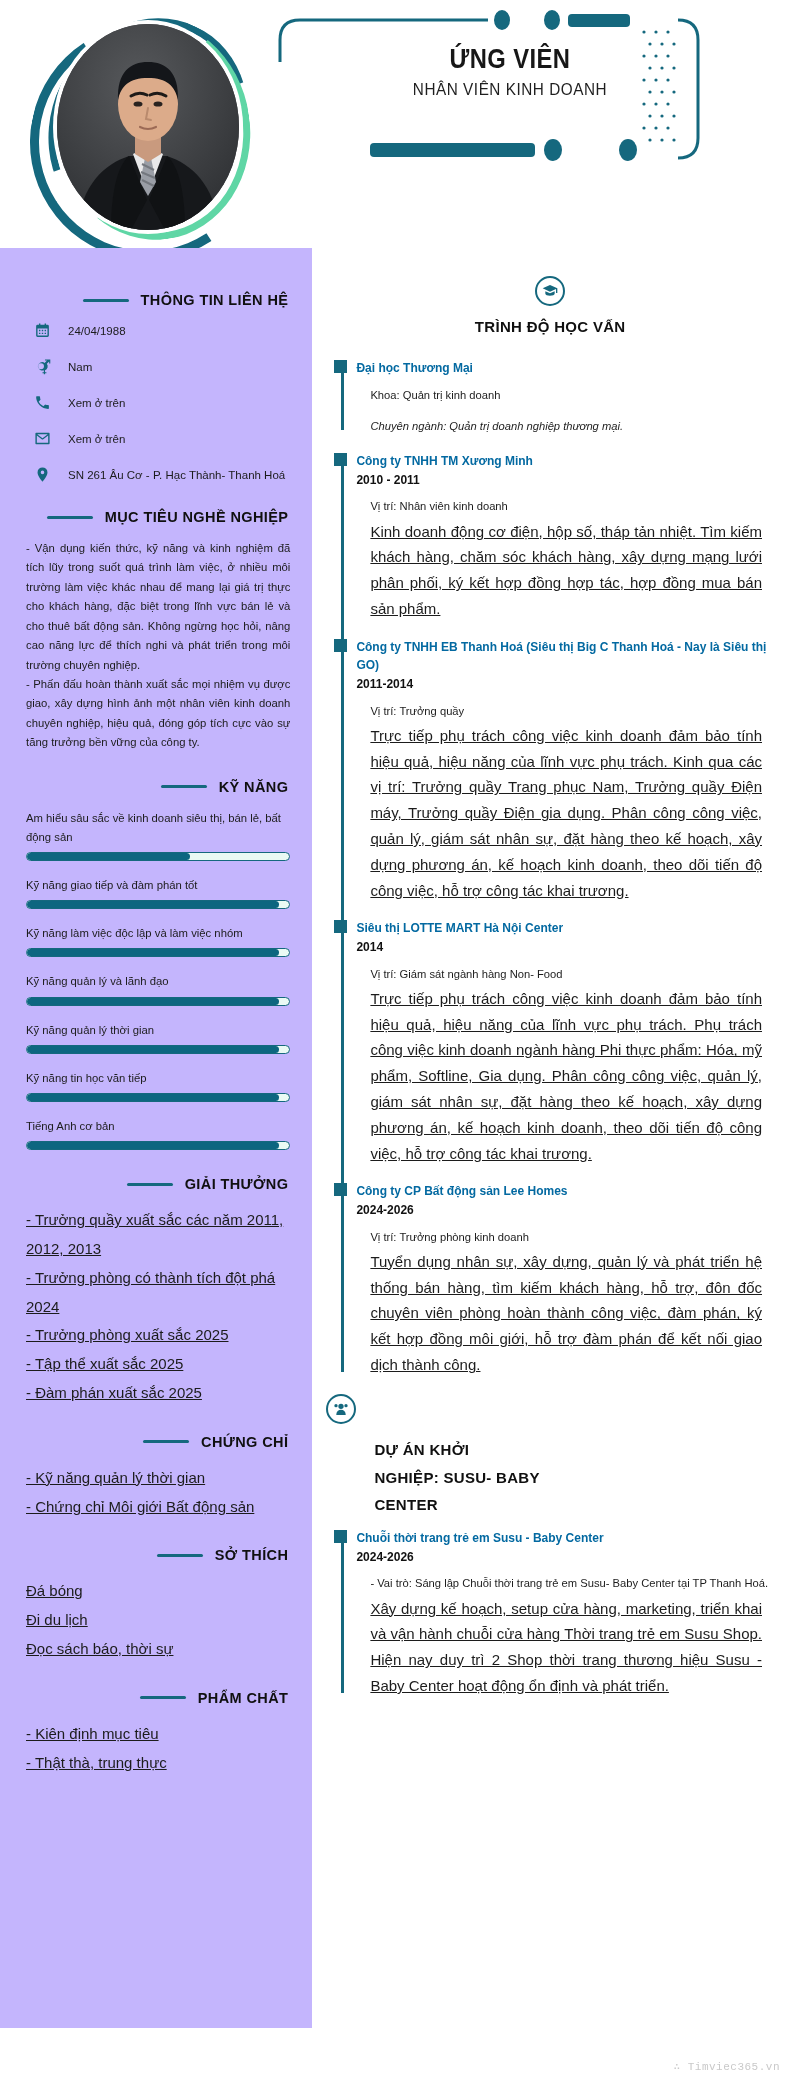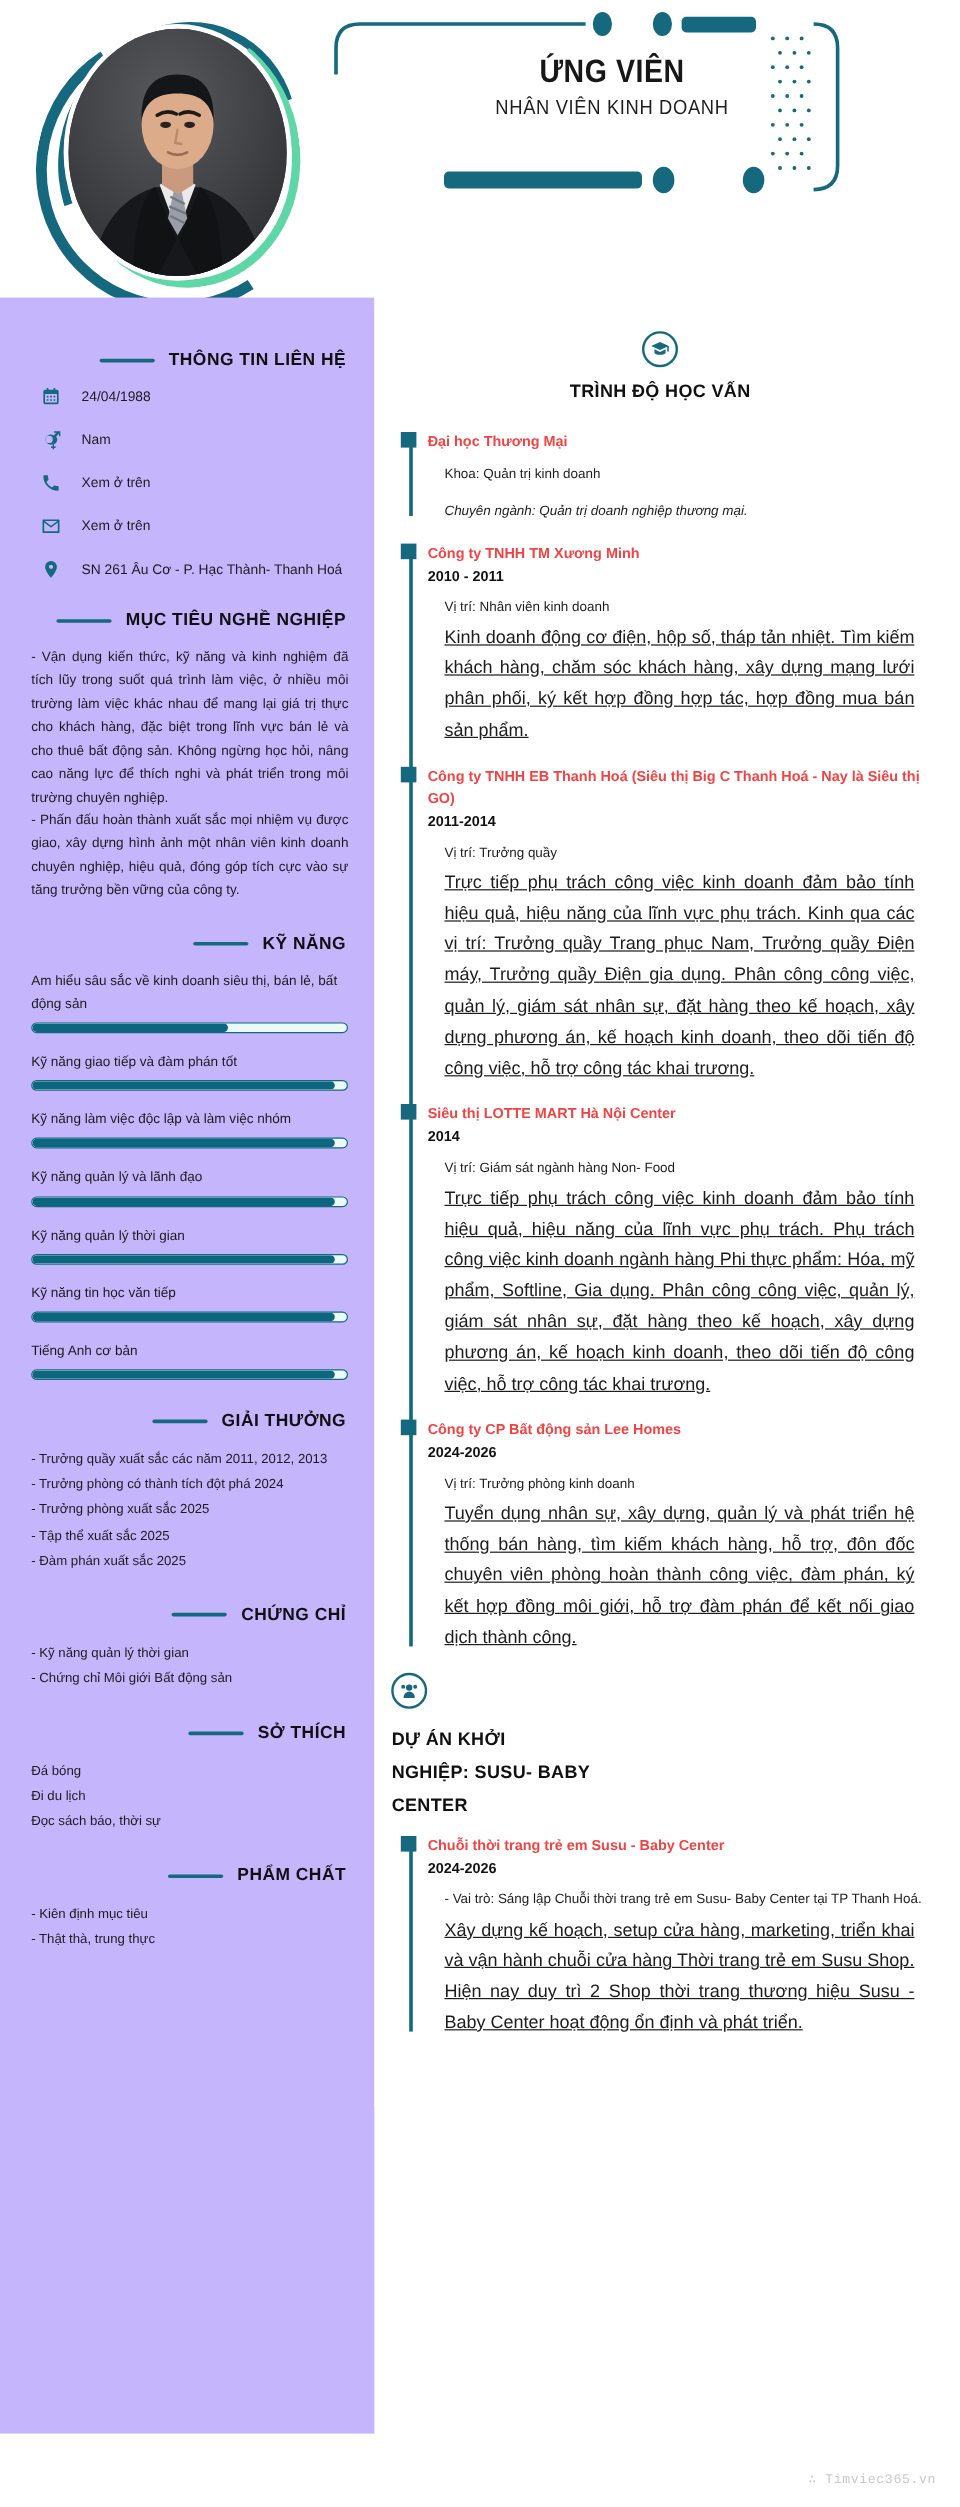--- a/index.html
+++ b/index.html
@@ -168,23 +168,24 @@
   .bar > i {
     display: block;
     height: 100%;
     background: #0d6680;
     border-radius: 6px;
   }
 
   .l-list { margin: 0 2px 0 6px; }
   .l-list li {
     list-style: none;
-    font-size: 11px;
+    font-size: 15px;
     line-height: 1.92;
     color: #1c1c1c;
+    text-decoration: underline;
   }
 
   
   .r-head {
     display: flex;
     align-items: center;
     gap: 12px;
     margin: 6px 0 10px 0;
     flex-direction: column;
   }
@@ -200,39 +201,39 @@
     font-size: 15px;
     font-weight: 700;
     letter-spacing: 0.3px;
     color: #101010;
   }
   .r-head .tail {
     flex: 1 1 auto; height: 2px; background: #15687e; border-radius: 2px;
     margin-left: 4px;
   }
   .r-head.stacked { align-items: flex-start; }
-  .r-head.stacked .txt { line-height: 1.85; }
+  .r-head.stacked .txt { line-height: 1.85; margin-left: 48px; }
 
   .timeline { position: relative; padding-left: 30px; }
   .timeline:before {
     content: "";
     position: absolute;
     left: 15px; top: 2px; bottom: 6px;
     width: 3px; background: #15687e;
   }
   .tl-item { position: relative; margin-bottom: 16px; }
   .tl-item:before {
     content: "";
     position: absolute;
     left: -22px; top: 1px;
     width: 13px; height: 13px;
     background: #15687e;
   }
   .tl-title {
-    font-size: 12px; font-weight: 700; color: #ef4444; line-height: 1.55;
+    font-size: 12px; font-weight: 700; color: #0369a1; line-height: 1.55;
   }
   .tl-date {
     font-size: 12px; font-weight: 700; color: #111; line-height: 1.55;
   }
   .tl-sub {
     font-size: 11.2px; color: #1c1c1c; line-height: 1.72;
     margin: 8px 0 0 14px; text-align: justify;
   }
   .tl-body {
     font-size: 15px; color: #1c1c1c; line-height: 1.72;

